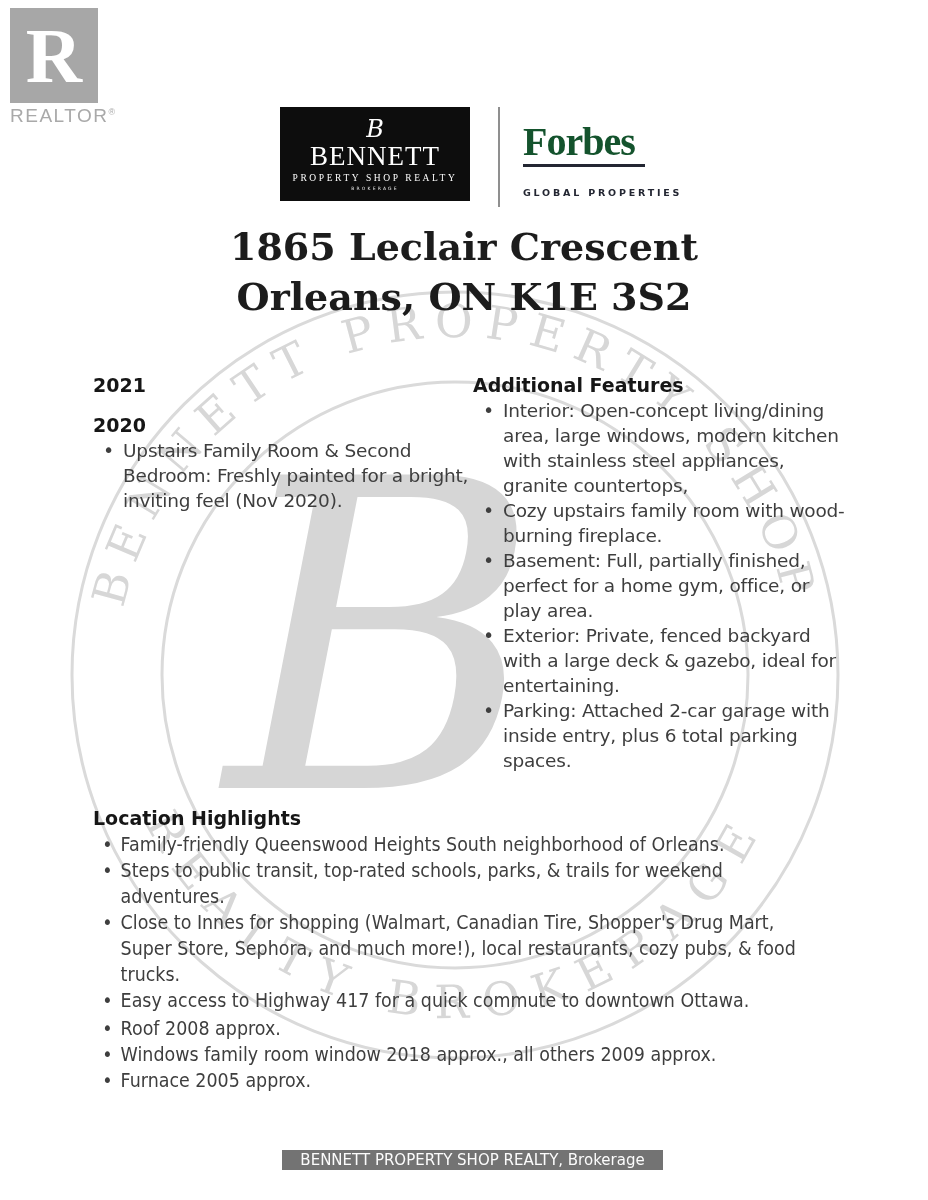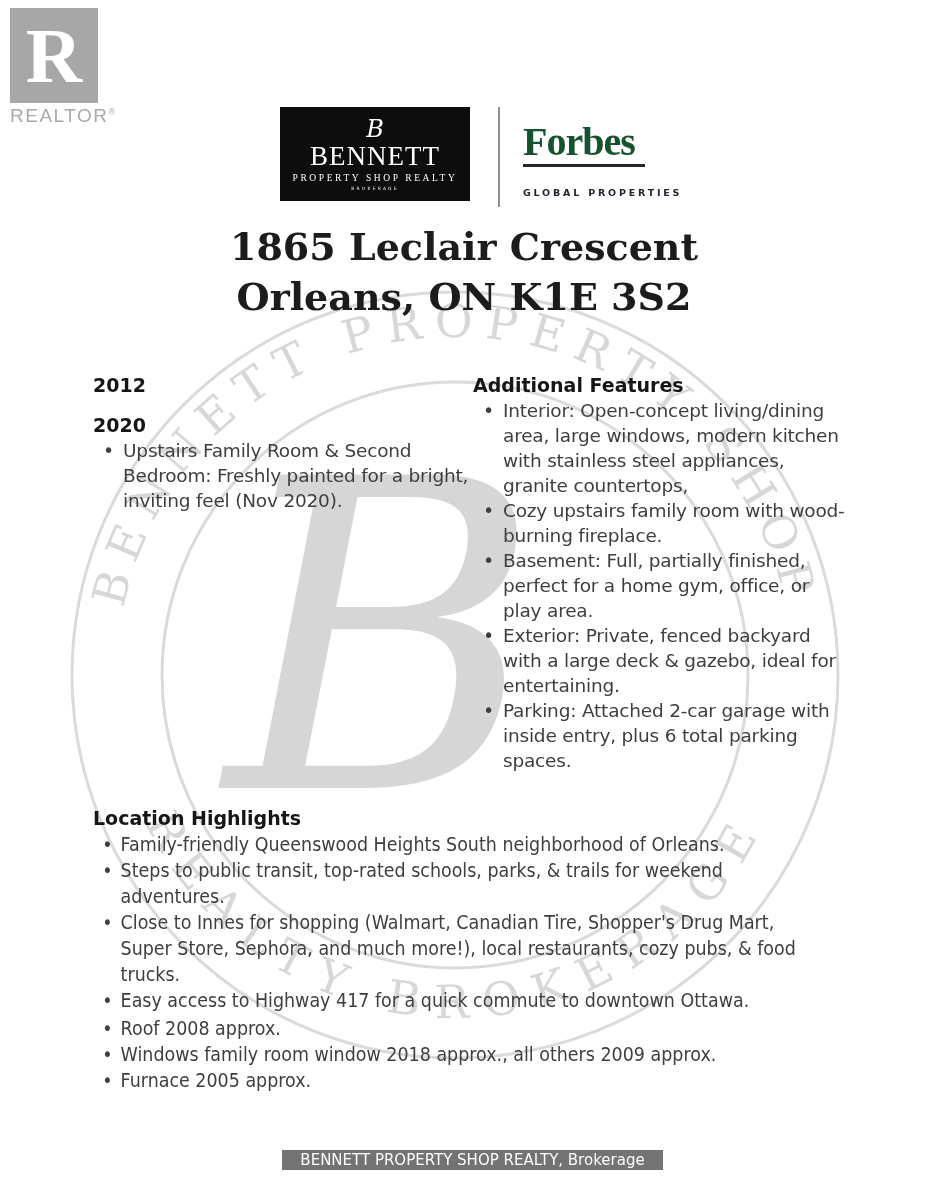--- a/index.html
+++ b/index.html
@@ -93,21 +93,21 @@
     <div class="sub">GLOBAL PROPERTIES</div>
   </div>
 
   <div class="title">
     <div class="l1">1865 Leclair Crescent</div>
     <div class="l2">Orleans, ON K1E 3S2</div>
   </div>
 
   <div class="cols">
     <div class="col-left">
-      <h3 class="sec">2012</h3>
+      <h3 class="sec">2021</h3>
       <h3 class="sec gap">2020</h3>
       <ul class="blist">
         <li>Upstairs Family Room &amp; Second Bedroom: Freshly painted for a bright, inviting feel (Nov 2020).</li>
       </ul>
     </div>
     <div class="col-right">
       <h3 class="sec">Additional Features</h3>
       <ul class="blist">
         <li>Interior: Open-concept living/dining area, large windows, modern kitchen with stainless steel appliances, granite countertops,</li>
         <li>Cozy upstairs family room with wood-burning fireplace.</li>

